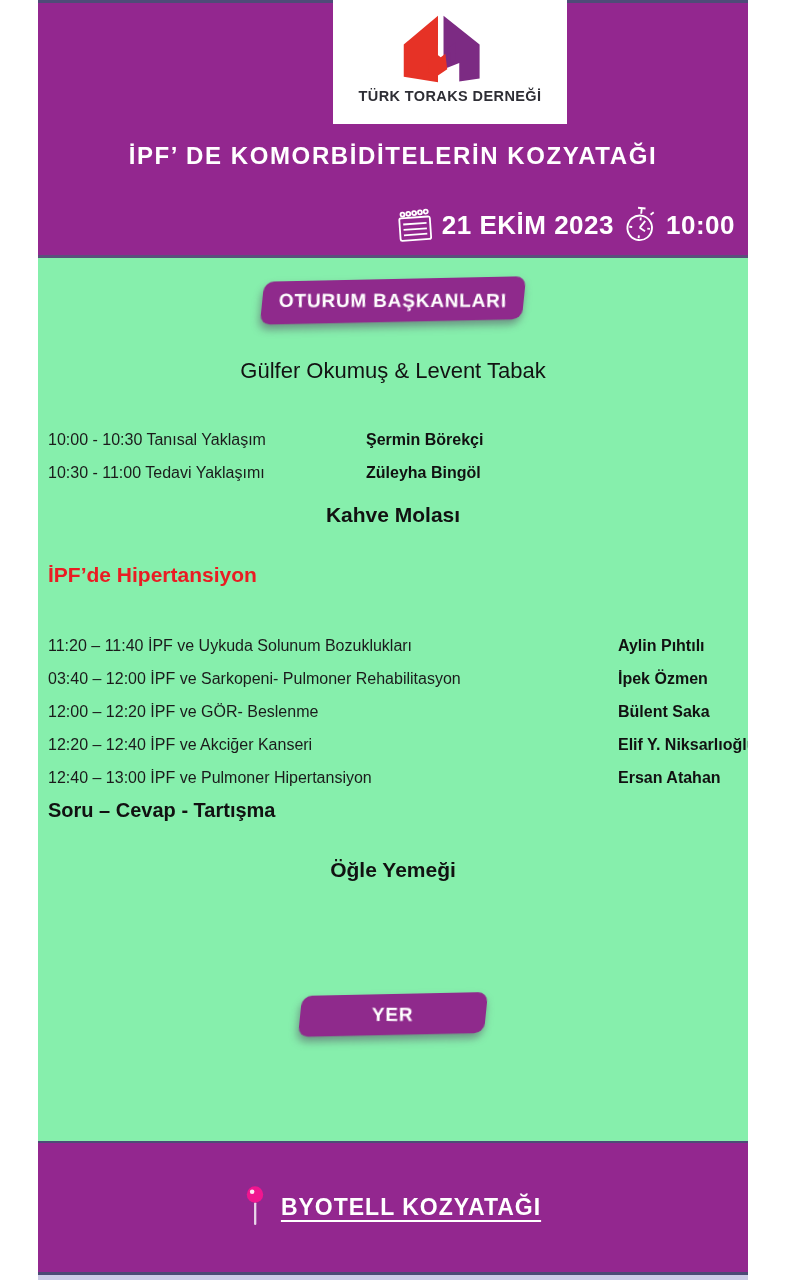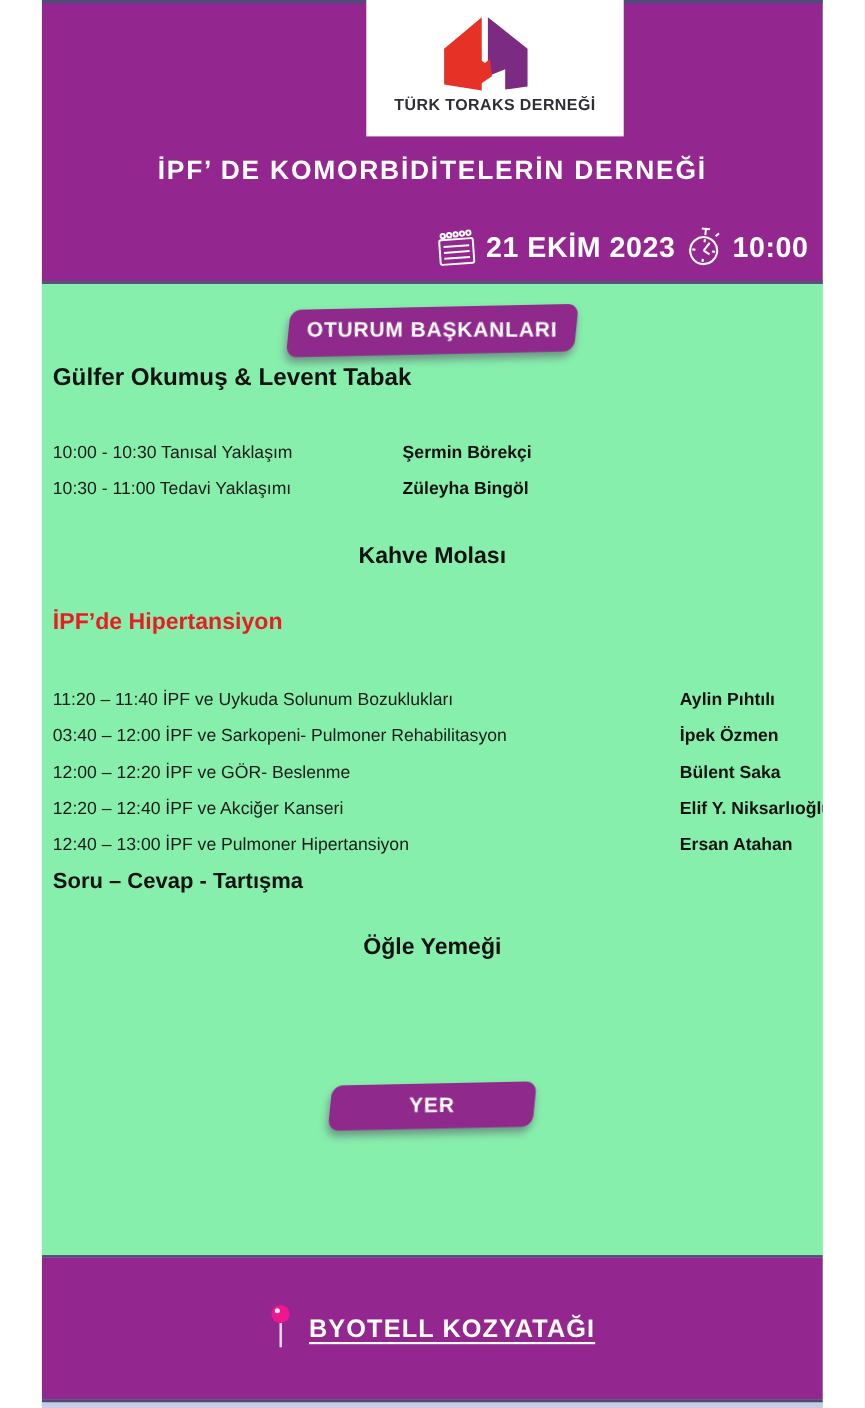--- a/index.html
+++ b/index.html
@@ -61,22 +61,23 @@
   }
   .ribbon-inner{
     display:block;
     transform:skewX(7deg) rotate(1.2deg);
     color:#ffffff;font-weight:bold;font-size:19px;letter-spacing:.8px;
     white-space:nowrap;
   }
   .ribbon-chairs{width:262px;height:43px;margin:21px auto 0 auto;}
   .ribbon-venue{width:186px;height:41px;margin:112px auto 0 auto;}
   .chair-names{
-    margin-top:8px;
-    font-weight:bold;font-size:22px;color:#121212;
+    margin-top:36px;
+    text-align:center;
+    font-weight:normal;font-size:22px;color:#121212;
   }
   .section-heading{
     font-weight:bold;font-size:21px;color:#EA1C23;
     white-space:nowrap;
   }
   .heading-1{margin-top:76px;}
   .heading-2{margin-top:36px;}
   .rows-1{margin-top:39px;}
   .rows-2{margin-top:42px;}
   .sched-row{
@@ -86,21 +87,21 @@
   }
   .rows-1 .slot{flex:0 0 318px;}
   .rows-2 .slot{flex:0 0 570px;}
   .speaker{font-weight:bold;color:#111111;}
   .qa-row{
     font-weight:bold;font-size:20px;color:#111111;line-height:33px;white-space:nowrap;
   }
   .break-label{
     text-align:center;font-weight:bold;font-size:21px;color:#111111;
   }
-  .break-1{margin-top:33px;text-align:center;}
+  .break-1{margin-top:14px;text-align:center;}
   .break-2{margin-top:31px;}
   
   .footer{
     position:absolute;left:0;right:0;bottom:0;height:139px;
     display:flex;flex-direction:column;justify-content:flex-end;
   }
   .footer-topline{height:2px;background:#4E4B78;}
   .footer-body{
     flex:1;background:#93278F;
     display:flex;align-items:center;justify-content:center;gap:16px;
@@ -125,21 +126,21 @@
     <div class="logo-box">
       <svg class="logo-graphic" viewBox="0 0 120 80" aria-hidden="true">
         <polygon fill="#E63226" points="10,35 47,4 47,76 10,70"></polygon>
         <polygon fill="#7C2B83" points="53,4 92,35 92,72 70,75 70,55 53,62"></polygon>
         <path fill="#7C2B83" d="M57,40 L66,33 L66,52 L61,55 L61,44 L57,46 Z"></path>
         <path fill="#E63226" d="M37,52 L45,45 L50,49 L55,45 L57,62 L45,70 L37,65 Z"></path>
       </svg>
       <div class="logo-text">TÜRK TORAKS DERNEĞİ</div>
     </div>
 
-    <div class="event-title">İPF’ DE KOMORBİDİTELERİN DERNEĞİ</div>
+    <div class="event-title">İPF’ DE KOMORBİDİTELERİN KOZYATAĞI</div>
 
     <div class="datetime-row">
       <svg class="icon cal-icon" width="36" height="33" viewBox="0 0 40 36" fill="none" stroke="#ffffff" stroke-width="2" aria-hidden="true">
         <circle cx="7" cy="5" r="2.2"></circle>
           <circle cx="13.5" cy="4.6" r="2.2"></circle>
           <circle cx="20" cy="4.2" r="2.2"></circle>
           <circle cx="26.5" cy="3.8" r="2.2"></circle>
           <circle cx="33" cy="3.4" r="2.2"></circle>
         <rect x="3" y="9" width="34" height="25" rx="2"></rect>
         <line x1="7" y1="16" x2="33" y2="16"></line>

